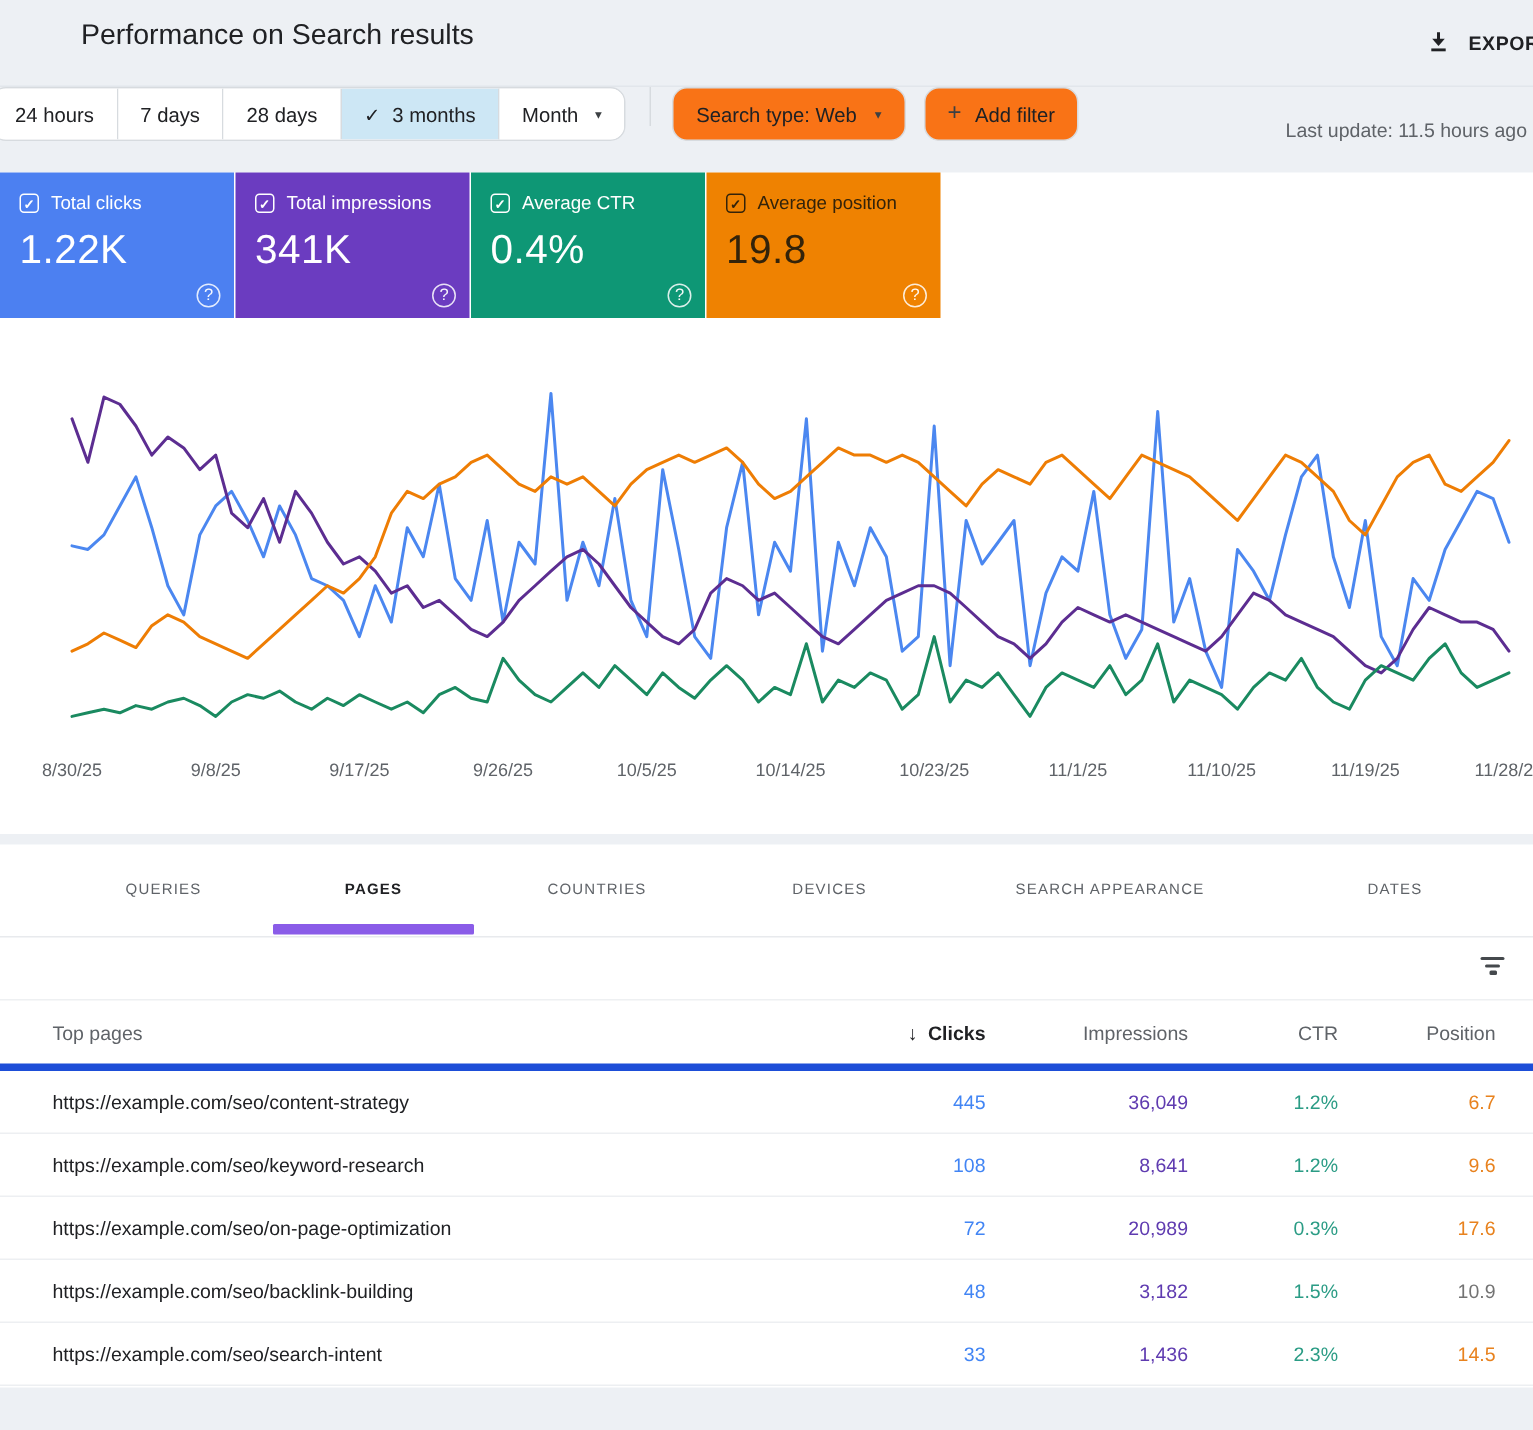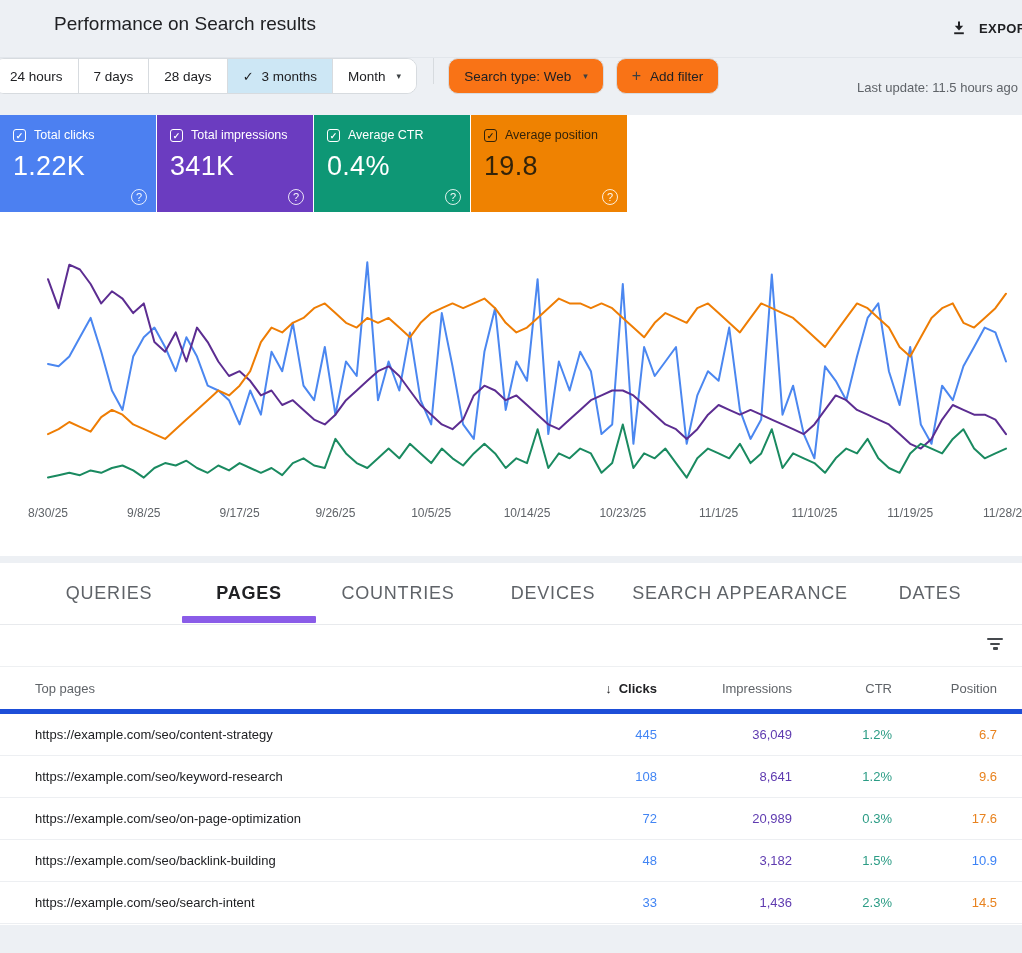--- a/index.html
+++ b/index.html
@@ -40,21 +40,21 @@
   .mlabel { font-size:12.5px; }
   .mvalue { font-size:27px; margin-top:9px; letter-spacing:.3px; }
   .mhelp { position:absolute; right:9px; bottom:7px; width:16px; height:16px; border:1px solid rgba(255,255,255,.85);
     border-radius:50%; color:rgba(255,255,255,.95); font-size:11px; line-height:15px; text-align:center; cursor:pointer; }
   svg.chart { position:absolute; left:0; top:97px; width:1022px; height:344px; }
   svg.chart text.tick { font-family:"Liberation Sans",sans-serif; font-size:12px; fill:#5f6368; }
   
   .table-card { position:absolute; top:563px; left:0; width:1022px; height:362px; background:#fff; }
   .tabs { position:relative; height:62px; display:flex; padding-left:40px; border-bottom:1px solid #e8eaed; }
   .tab { position:relative; display:flex; align-items:center; justify-content:center;
-    font-size:18px; letter-spacing:.8px; color:#5f6368; cursor:pointer; }
+    font-size:10px; letter-spacing:.8px; color:#5f6368; cursor:pointer; }
   .tab.active { color:#202124; font-weight:bold; }
   .tab .bar { position:absolute; bottom:1px; left:50%; transform:translateX(-50%); width:134px; height:7px; border-radius:1px; }
   .toolbar { position:relative; height:42px; border-bottom:1px solid #eef0f2; }
   .filter-icon { position:absolute; right:18px; top:13px; width:18px; display:flex; flex-direction:column; align-items:center; gap:2.5px; cursor:pointer; }
   .filter-icon i { display:block; height:2.2px; background:#45494d; border-radius:1px; }
   .filter-icon i:nth-child(1){ width:16px; } .filter-icon i:nth-child(2){ width:10px; } .filter-icon i:nth-child(3){ width:5px; }
   .grid-row { display:grid; grid-template-columns:1fr 120px 135px 100px 105px; align-items:center; padding:0 25px 0 35px; }
   .thead { height:47px; border-bottom:5px solid #1d4ed8; color:#5f6368; font-size:13px; }
   .tright { text-align:right; }
   .th.sorted { color:#202124; font-weight:bold; }
@@ -223,21 +223,21 @@
         <div class="tright" style="color: rgb(66, 133, 244);">72</div>
         <div class="tright" style="color: rgb(95, 59, 176);">20,989</div>
         <div class="tright" style="color: rgb(43, 156, 133);">0.3%</div>
         <div class="tright" style="color: rgb(232, 130, 30);">17.6</div>
       </div>
       <div class="grid-row trow">
         <div class="url">https://example.com/seo/backlink-building</div>
         <div class="tright" style="color: rgb(66, 133, 244);">48</div>
         <div class="tright" style="color: rgb(95, 59, 176);">3,182</div>
         <div class="tright" style="color: rgb(43, 156, 133);">1.5%</div>
-        <div class="tright" style="color: #3b82f6;">10.9</div>
+        <div class="tright" style="color: #737373;">10.9</div>
       </div>
       <div class="grid-row trow">
         <div class="url">https://example.com/seo/search-intent</div>
         <div class="tright" style="color: rgb(66, 133, 244);">33</div>
         <div class="tright" style="color: rgb(95, 59, 176);">1,436</div>
         <div class="tright" style="color: rgb(43, 156, 133);">2.3%</div>
         <div class="tright" style="color: rgb(232, 130, 30);">14.5</div>
       </div>
     </div>
 </div>

